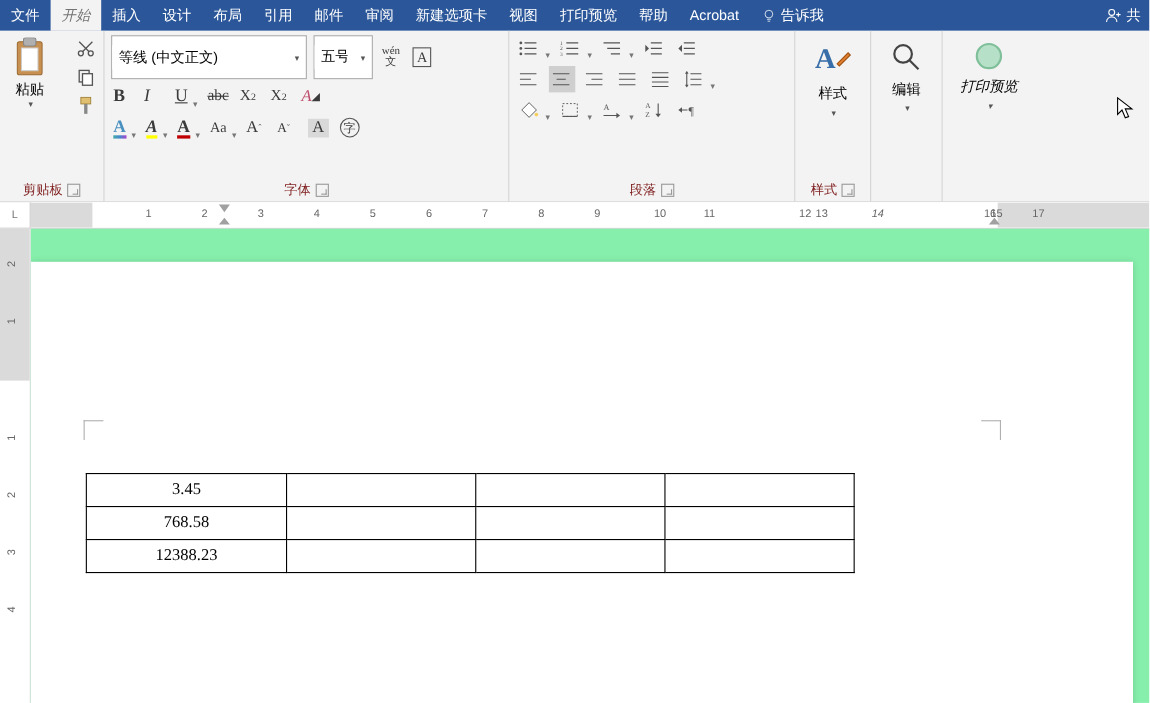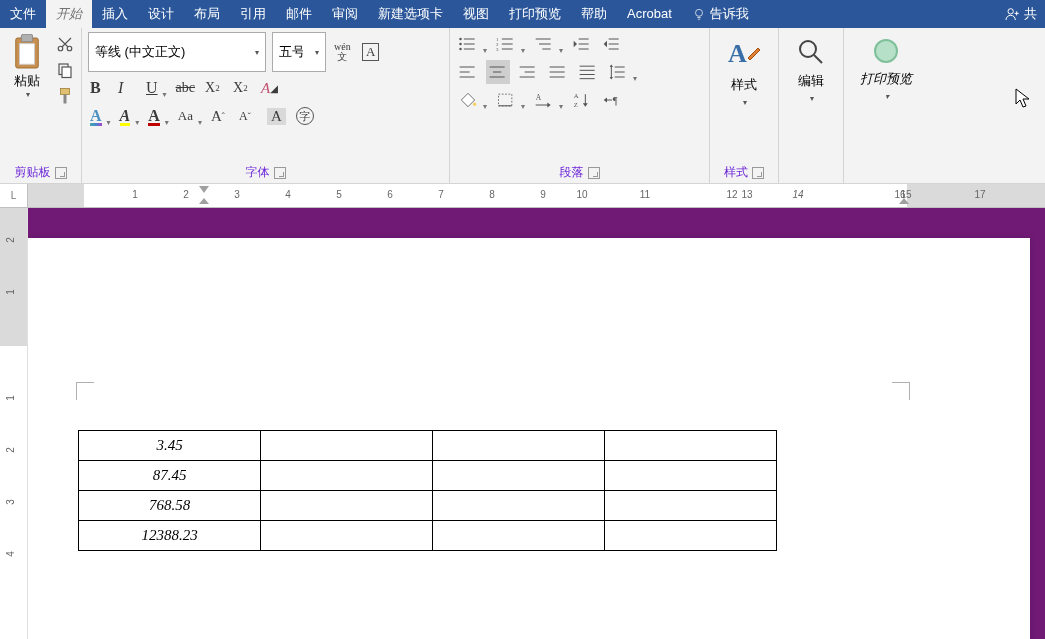--- a/index.html
+++ b/index.html
@@ -7,25 +7,25 @@
 
 .menubar { display: flex; align-items: center; background: #2b579a; color: #fff; height: 28px; font-size: 13px; }
 .menubar .mitem { padding: 0 10px; height: 28px; line-height: 28px; cursor: pointer; white-space: nowrap; }
 .menubar .mitem.active { background: #f3f3f3; color: #737373; font-style: italic; }
 .menubar .tell { display:flex; align-items:center; gap:4px; padding:0 10px; }
 .menubar .bulb { width:14px; height:14px; fill:none; stroke:#fff; stroke-width:1.2; }
 .menubar .share { margin-left:auto; padding:0 8px; display:flex; align-items:center; gap:4px; }
 
 .ribbon { background:#f3f3f3; border-bottom:1px solid #d4d4d4; display:flex; height:156px; }
 .rgroup { border-right:1px solid #d4d4d4; display:flex; flex-direction:column; padding:4px 6px 2px; }
-.rgroup .glabel { text-align:center; font-size:12px; color:#6d28d9; margin-top:auto; padding-top:2px; display:flex; align-items:center; justify-content:center; gap:4px;}
+.rgroup .glabel { text-align:center; font-size:12px; color:#7f1d1d; margin-top:auto; padding-top:2px; display:flex; align-items:center; justify-content:center; gap:4px;}
 .rgroup .dlg { width:12px; height:12px; border:1px solid #999; position:relative; }
 .rgroup .dlg::after { content:""; position:absolute; right:1px; bottom:1px; width:4px; height:4px; border-right:1px solid #999; border-bottom:1px solid #999;}
 
-.clip .row { display:flex; gap:7px;text-align:right; }
+.clip .row { display:flex; gap:20px;text-align:right; }
 .paste { display:flex; flex-direction:column; align-items:center; padding:2px 6px; cursor:pointer; }
 .paste .board { width:30px; height:38px; }
 .side-col { display:flex; flex-direction:column; gap:6px; padding-top:2px;}
 .side-col .ic { width:20px; height:20px; cursor:pointer; display:flex; align-items:center; justify-content:center;}
 .dd { font-size:8px; color:#555; margin-left:2px;}
 
 .font .row, .para .row { display:flex; align-items:center; gap:6px; margin-bottom:4px; }
 .combo { display:flex; background:#fff; border:1px solid #ababab; height:40px; align-items:center;}
 .combo input { border:none; outline:none; padding:0 6px; font-size:13px; height:22px;}
 .combo .ddbtn { width:16px; text-align:center; cursor:pointer; color:#555; font-size:8px;}
@@ -69,21 +69,21 @@
 .hruler .num { position:absolute; top:5px; font-size:10px; color:#666; transform:translateX(-50%);}
 .hruler .indent { position:absolute; top:2px;}
 .hruler .ind1 { left:171px; width:0;height:0;border-left:5px solid transparent;border-right:5px solid transparent;border-top:7px solid #a0a0a0;}
 .hruler .ind2 { left:171px; top:14px; width:0;height:0;border-left:5px solid transparent;border-right:5px solid transparent;border-bottom:6px solid #a0a0a0;}
 .hruler .ind3 { right:136px; top:14px; width:0;height:0;border-left:5px solid transparent;border-right:5px solid transparent;border-bottom:6px solid #a0a0a0;}
 
 .workspace { display:flex; height:431px; background:#fff;}
 .vruler { width:28px; background:#fff; border-right:1px solid #e0e0e0; position:relative;}
 .vruler .shade-t { position:absolute; top:0; left:0; right:0; height:138px; background:#dadada;}
 .vruler .vnum { position:absolute; left:8px; font-size:10px; color:#666; transform:translateY(-50%) rotate(-90deg);}
-.docarea { flex:1; background:#701a75; position:relative; overflow:hidden;font-style:italic;}
+.docarea { flex:1; background:#86efac; position:relative; overflow:hidden;}
 .page { position:absolute; left:0; top:30px; width:1002px; height:600px; background:#fff; box-shadow:0 0 6px rgba(0,0,0,.15);}
 .page .corner { position:absolute; width:18px; height:18px; border-color:#b0b0b0;}
 .page .tl { left:48px; top:144px; border-left:1px solid #b0b0b0; border-top:1px solid #b0b0b0;}
 .page .tr { right:120px; top:144px; border-right:1px solid #b0b0b0; border-top:1px solid #b0b0b0;}
 .doctable { position:absolute; left:50px; top:192px; border-collapse:collapse;}
 .doctable td { border:1px solid #000; height:30px; font-size:15px; text-align:center; font-family:"Times New Roman",Calibri,serif;}
 .doctable td.c1 { width:182px;} .doctable td.c2,.doctable td.c3,.doctable td.c4 { width:172px;}
 .cursor-arrow { position:absolute; right:14px; top:88px; width:16px; height:22px; }
 </style>
 </head>
@@ -422,28 +422,28 @@
     <div class="ticks" id="hticks">
         <span class="num" style="left: 107px;">1</span>
         <span class="num" style="left: 158px;">2</span>
         <span class="num" style="left: 209px;">3</span>
         <span class="num" style="left: 260px;">4</span>
         <span class="num" style="left: 311px;">5</span>
         <span class="num" style="left: 362px;">6</span>
         <span class="num" style="left: 413px;">7</span>
         <span class="num" style="left: 464px;">8</span>
         <span class="num" style="left: 515px;">9</span>
-        <span class="num" style="left: 554px;">10</span>
+        <span class="num" style="left: 572px;">10</span>
         <span class="num" style="left: 617px;">11</span>
         <span class="num" style="left: 704px;">12</span>
         <span class="num" style="left: 719px;">13</span>
         <span class="num" style="left: 770px; font-style: italic;">14</span>
         <span class="num" style="left: 858px; margin-left: 20px;">15</span>
         <span class="num" style="left: 872px;">16</span>
-        <span class="num" style="left: 952px;">17</span>
+        <span class="num" style="left: 916px;">17</span>
       </div>
     <div class="indent ind1"></div>
     <div class="indent ind2"></div>
     <div class="indent ind3"></div>
   </div>
 </div>
 
 <div class="workspace">
   <div class="vruler">
     <div class="shade-t"></div>
@@ -457,26 +457,20 @@
       </div>
   </div>
   <div class="docarea">
     <div class="page">
       <div class="corner tl"></div>
       <div class="corner tr"></div>
       <table class="doctable">
         <tbody>
             <tr>
               <td class="c1">3.45</td>
-              <td class="c2"></td>
-              <td class="c3"></td>
-              <td class="c4"></td>
-            </tr>
-        <tr>
-              <td class="c1">87.45</td>
               <td class="c2"></td>
               <td class="c3"></td>
               <td class="c4"></td>
             </tr>
         <tr>
               <td class="c1">768.58</td>
               <td class="c2"></td>
               <td class="c3"></td>
               <td class="c4"></td>
             </tr>

